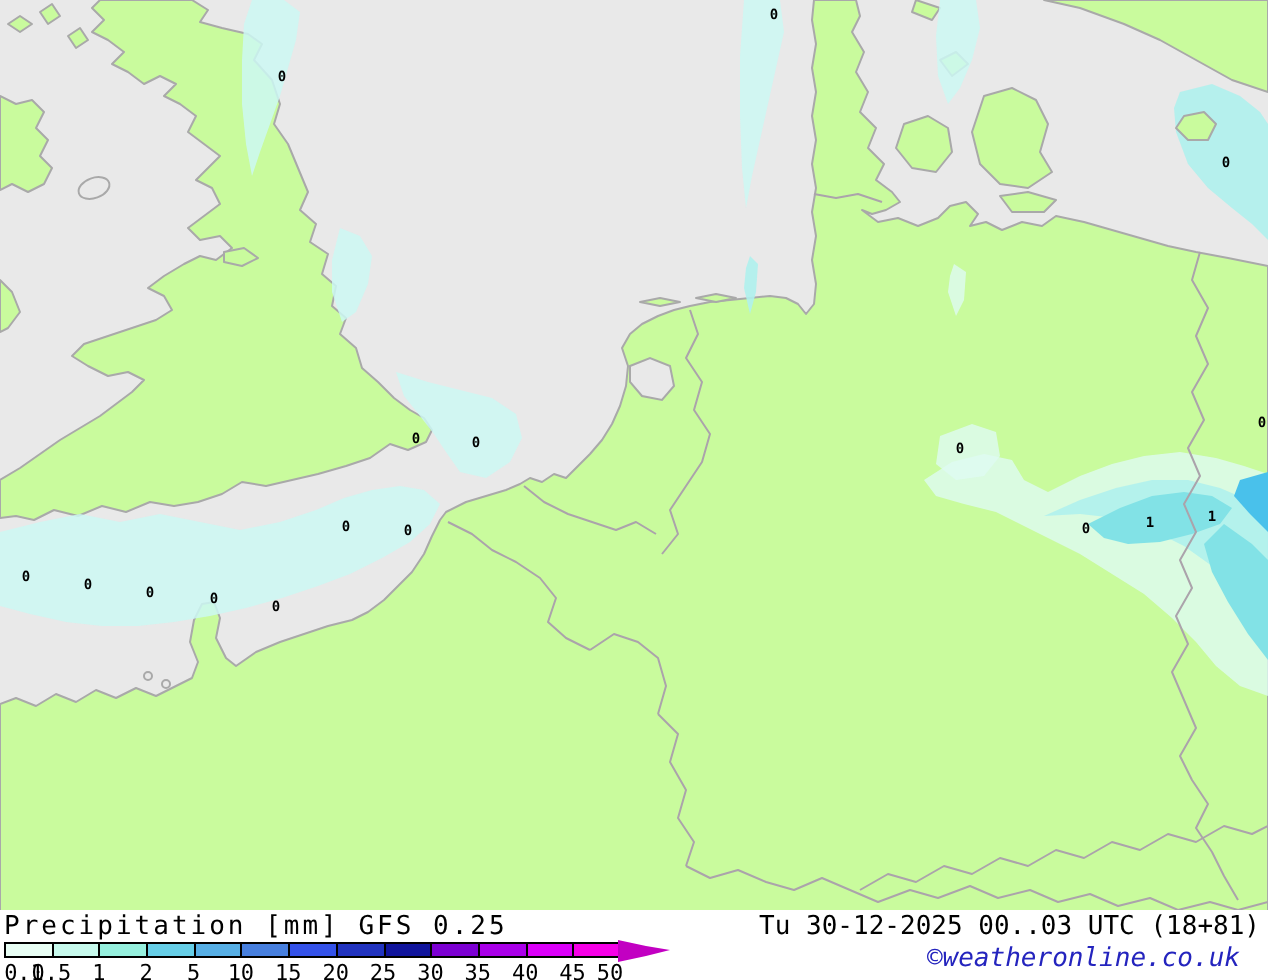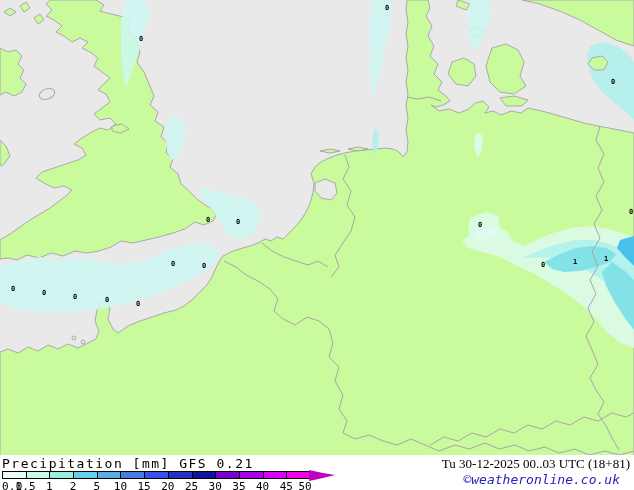--- a/index.html
+++ b/index.html
@@ -16,21 +16,21 @@
   .p-trace{fill:var(--precip_trace);fill-opacity:.8;}
   .p-light{fill:var(--precip_light);fill-opacity:.85;}
   .p-mod{fill:var(--precip_moderate);fill-opacity:.9;}
   .p-heavy{fill:var(--precip_heavy);}
   .p-intense{fill:var(--precip_intense);}
   .station{
     position:absolute;color:#000;font-size:7px;font-weight:bold;line-height:1;
     transform:translate(-50%,-50%);letter-spacing:0;
   }
   .legend-title{position:absolute;left:2px;top:456px;font-size:13px;color:#000;letter-spacing:1.5px;white-space:pre;}
-  .legend-time{position:absolute;right:4px;top:456px;font-size:13px;color:#000;white-space:pre;font-family:Liberation Serif, serif;}
+  .legend-time{position:absolute;right:4px;top:456px;font-size:13px;color:#000;white-space:pre;}
   .legend-bar{position:absolute;left:2px;top:471px;height:8px;display:flex;}
   .legend-seg{width:24.7px;height:8px;box-sizing:border-box;border:1px solid #000;margin-left:-1px;}
   .legend-seg:first-child{margin-left:0;}
   .legend-ticks{position:absolute;left:0;top:0;width:634px;height:0;}
   .legend-tick{position:absolute;top:480px;font-size:11px;color:#000;transform:translateX(-50%);white-space:pre;}
   .legend-arrow{position:absolute;left:309px;top:469px;}
   .copyright{position:absolute;right:14px;top:472px;font-size:13px;color:var(--copyright);font-style:italic;}
 </style>
 </head>
 <body>
@@ -136,21 +136,21 @@
       <span class="station" style="left: 44px; top: 293px;">0</span>
       <span class="station" style="left: 75px; top: 297px;">0</span>
       <span class="station" style="left: 107px; top: 300px;">0</span>
       <span class="station" style="left: 138px; top: 304px;">0</span>
       <span class="station" style="left: 480px; top: 225px;">0</span>
       <span class="station" style="left: 543px; top: 265px;">0</span>
       <span class="station" style="left: 575px; top: 262px;">1</span>
       <span class="station" style="left: 606px; top: 259px;">1</span>
     </div>
 
-  <span class="legend-title">Precipitation [mm] GFS 0.21</span>
+  <span class="legend-title">Precipitation [mm] GFS 0.25</span>
   <span class="legend-time">Tu 30-12-2025 00..03 UTC (18+81)</span>
 
   <div class="legend-bar">
       <div class="legend-seg" style="background: rgb(232, 254, 244);"></div>
       <div class="legend-seg" style="background: rgb(198, 249, 236);"></div>
       <div class="legend-seg" style="background: rgb(150, 240, 222);"></div>
       <div class="legend-seg" style="background: rgb(102, 206, 231);"></div>
       <div class="legend-seg" style="background: rgb(87, 175, 229);"></div>
       <div class="legend-seg" style="background: rgb(71, 127, 222);"></div>
       <div class="legend-seg" style="background: rgb(52, 82, 233);"></div>

